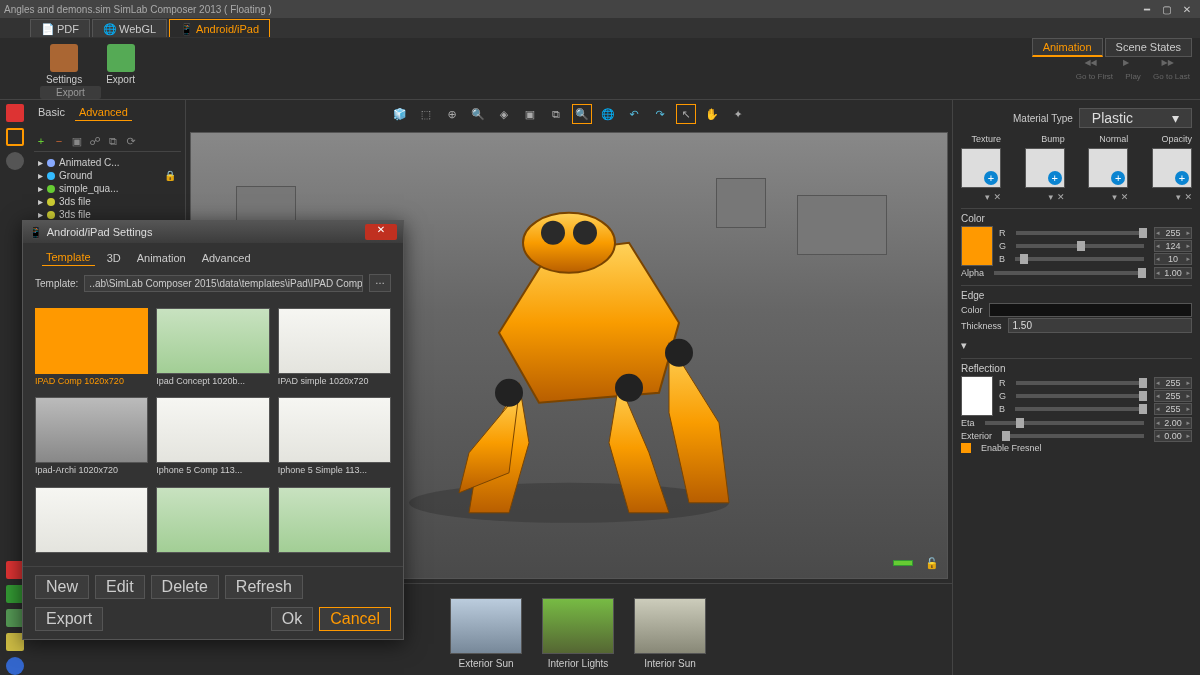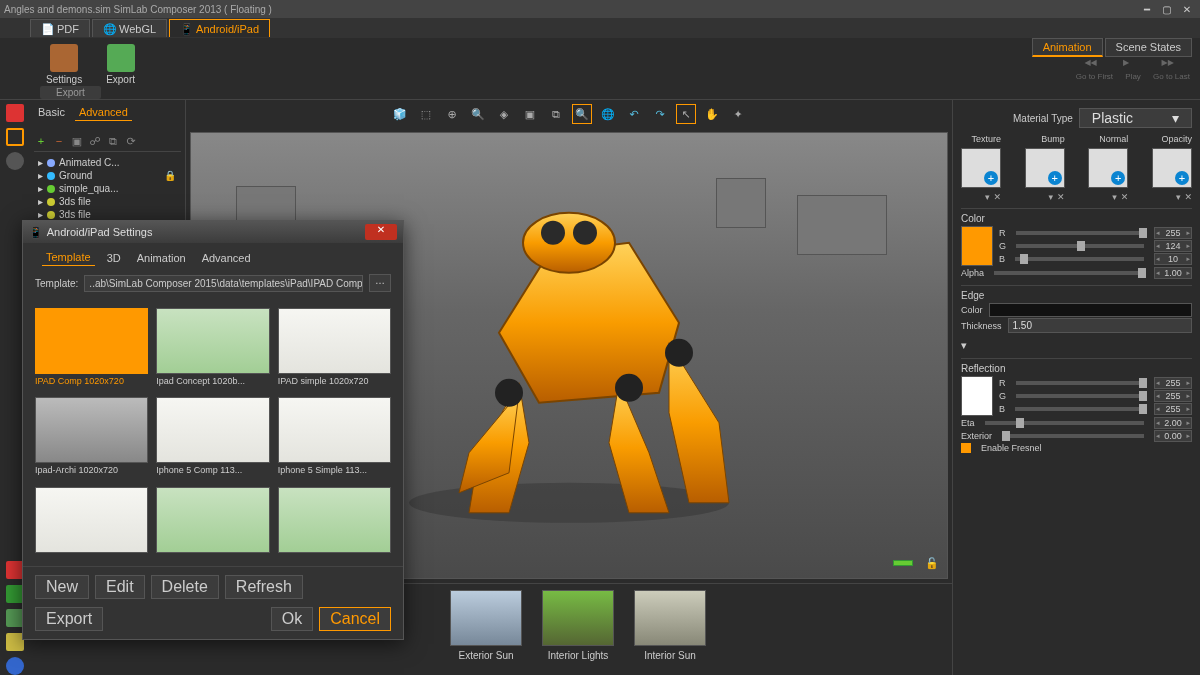--- a/index.html
+++ b/index.html
@@ -35,21 +35,21 @@
 .tree-item .bullet { width: 8px; height: 8px; border-radius: 50%; background: #6af; }
 .viewport-wrap { flex: 1; display: flex; }
 .viewport { flex: 1; background: #505050; position: relative; margin: 4px; border: 1px solid #555; overflow: hidden; }
 .vp-toolbar { display: flex; justify-content: center; gap: 6px; padding: 4px; background: #2b2b2b; }
 .vp-tool { width: 20px; height: 20px; display: flex; align-items: center; justify-content: center; color: #aaa; border: 1px solid transparent; }
 .vp-tool.active { border-color: #f90; }
 .viewport-3d { position: absolute; inset: 0; background: linear-gradient(#888 0%, #666 40%, #4a4a4a 100%); }
 .robot { position: absolute; left: 50%; top: 50%; transform: translate(-50%, -48%); }
 .building { position: absolute; background: #777; border: 1px solid #555; }
 .lock-ico { position: absolute; right: 8px; bottom: 8px; color: #f90; }
-.bottom-strip { height: 92px; background: #2b2b2b; border-top: 1px solid #444; display: flex; align-items: flex-start; gap: 20px; padding: 6px 20px 6px 420px; }
+.bottom-strip { height: 92px; background: #2b2b2b; border-top: 1px solid #444; display: flex; align-items: flex-end; gap: 20px; padding: 6px 20px 6px 420px; }
 .preset { display: flex; flex-direction: column; align-items: center; gap: 4px; font-size: 10px; color: #ccc; }
 .preset .thumb { width: 72px; height: 56px; background: #667; border: 1px solid #555; }
 .right-panel { width: 248px; background: #2b2b2b; border-left: 1px solid #444; padding: 4px 8px; overflow: hidden; }
 .rp-tabs { display: flex; gap: 10px; font-size: 11px; border-bottom: 1px solid #555; margin-bottom: 6px; }
 .rp-tabs span { color: #ccc; padding: 2px 0; }
 .rp-tabs span.active { color: #f90; border-bottom: 1px solid #f90; }
 .mat-row { display: flex; align-items: center; gap: 6px; margin: 4px 0; font-size: 10px; }
 .mat-sphere { width: 40px; height: 40px; border-radius: 50%; background: radial-gradient(circle at 35% 30%, #ffcb5a, #f90 40%, #b85900 80%); border: 1px solid #333; }
 .field { background: #3c3c3c; border: 1px solid #555; padding: 1px 4px; color: #ddd; flex: 1; font-size: 10px; }
 .select { background: #3c3c3c; border: 1px solid #555; padding: 1px 12px; color: #ddd; flex: 1; font-size: 14px; }

